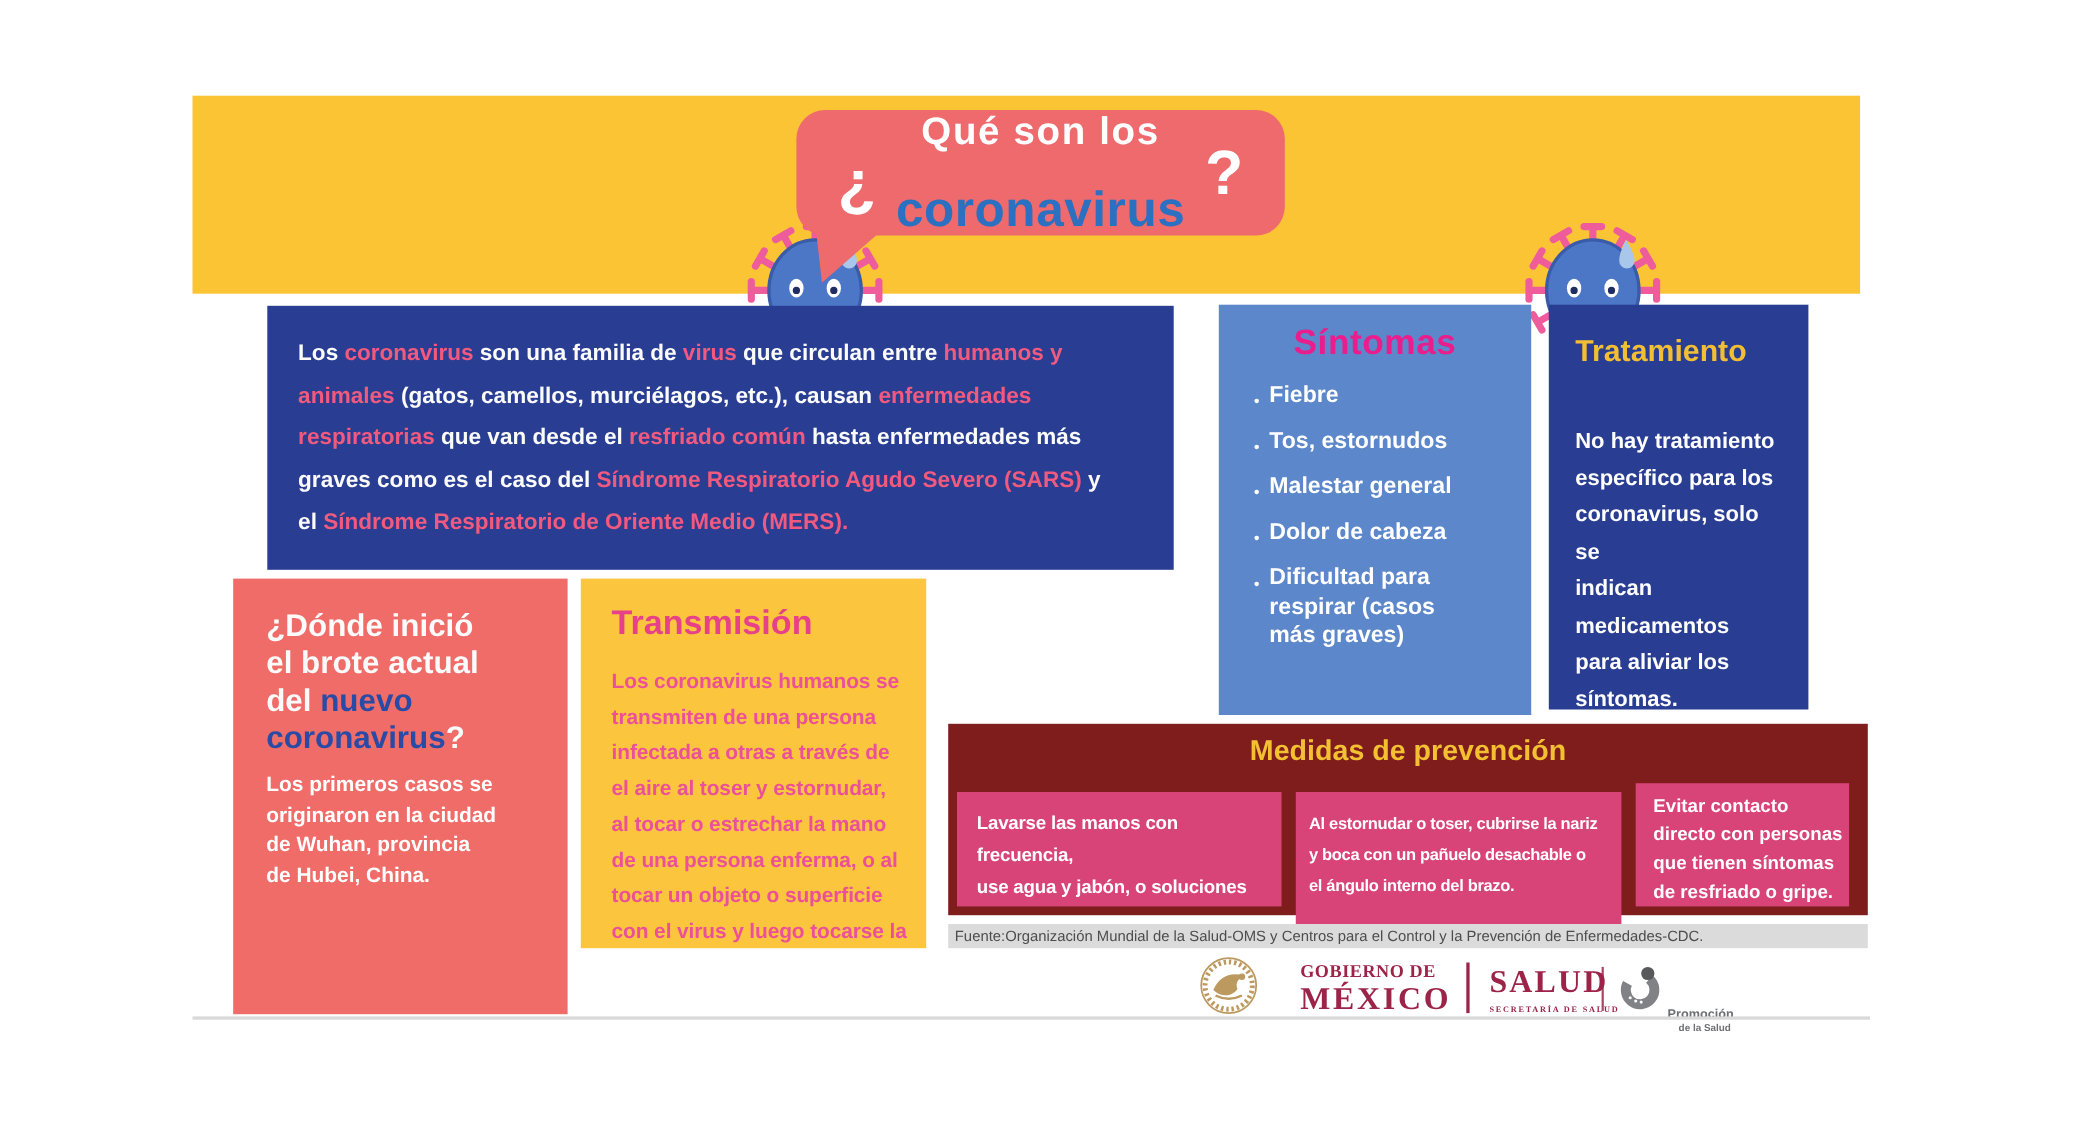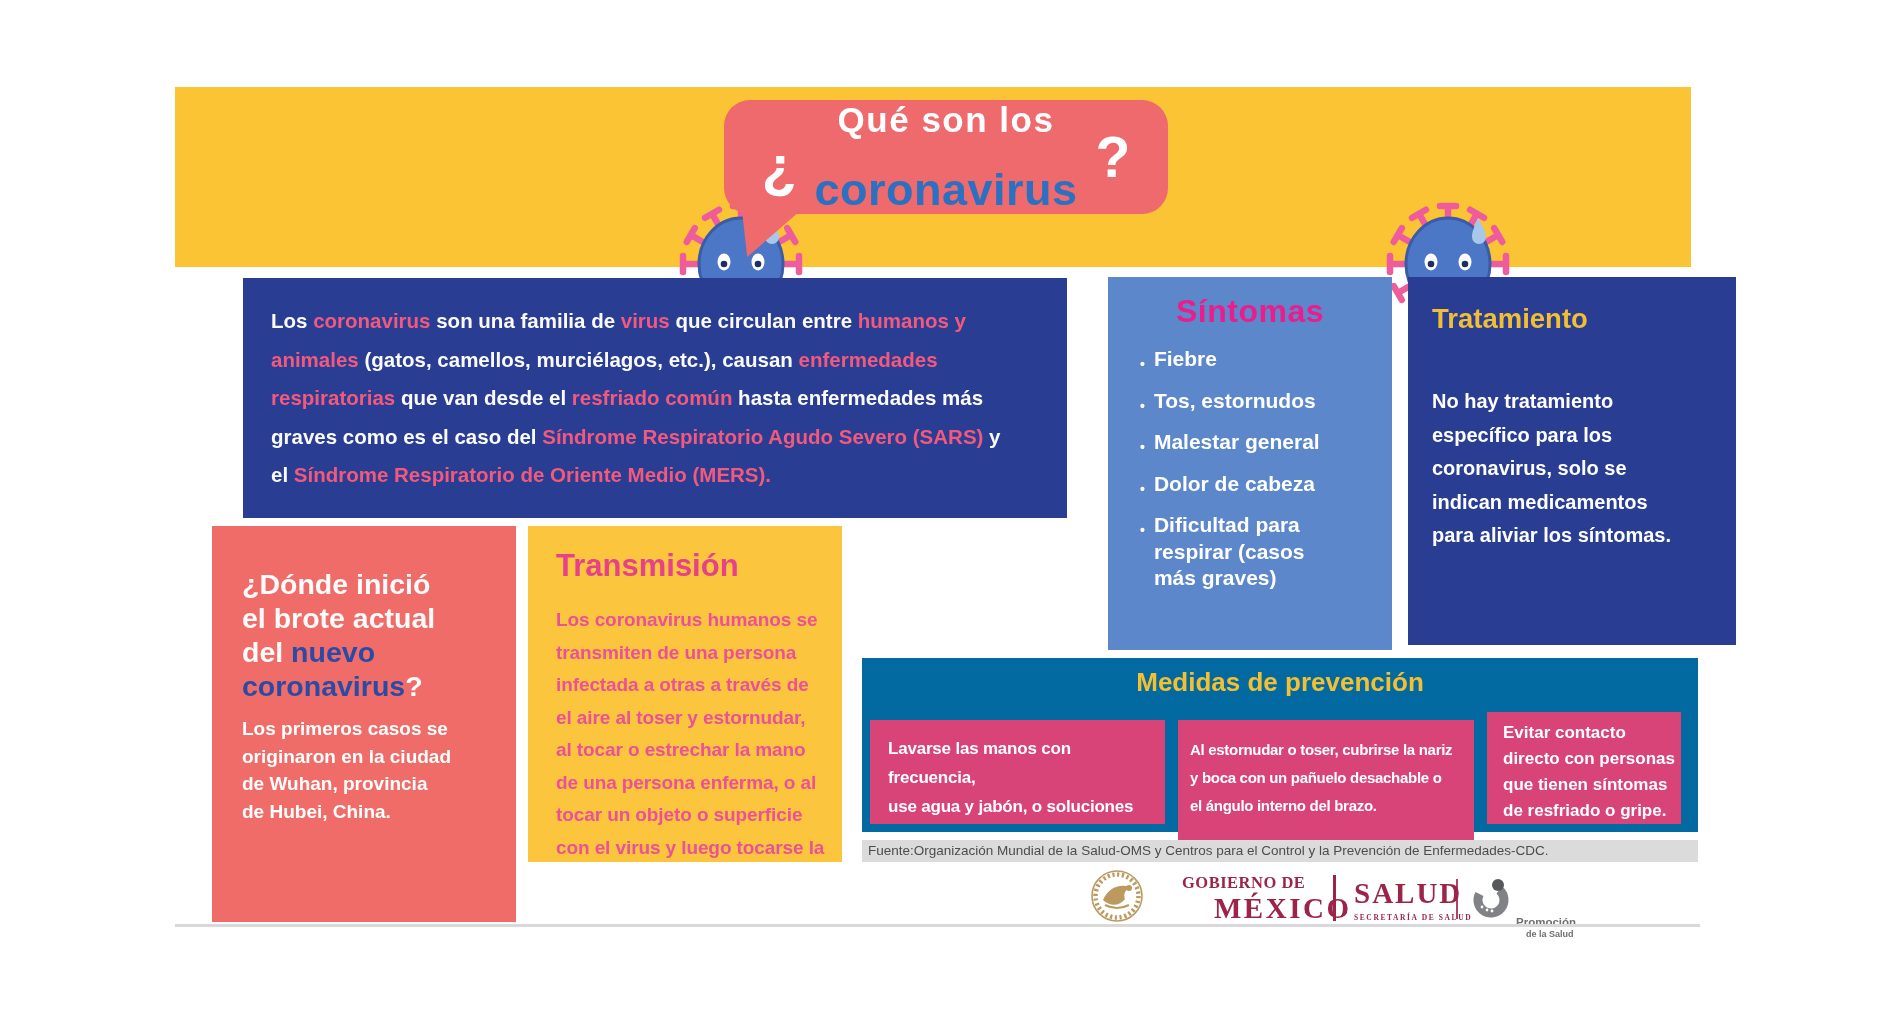--- a/index.html
+++ b/index.html
@@ -32,63 +32,63 @@
   
   #sintomas-card{left:1108px;top:277px;width:284px;height:373px;background:#5C87CA;
                  box-sizing:border-box;overflow:hidden;}
   #sintomas-title{text-align:center;margin-top:16px;font-size:32px;font-weight:800;color:#EB1D8D;letter-spacing:.5px;}
   #sintomas-list{margin:16px 14px 0 32px;}
   .sym-item{display:flex;gap:9px;color:#fff;font-size:21px;font-weight:600;line-height:26.5px;
             margin-bottom:15px;white-space:pre-line;}
   .sym-bullet{font-size:14px;transform:translateY(5px);}
 
   
-  #tratamiento-card{left:1408px;top:277px;width:328px;height:368px;background:#293E92;
+  #tratamiento-card{left:1408px;top:277px;width:236px;height:368px;background:#293E92;
                     padding:26px 24px 0 24px;box-sizing:border-box;overflow:hidden;}
   #tratamiento-title{font-size:27.5px;font-weight:800;color:#F2BE33;}
   #tratamiento-body{margin-top:50px;color:#fff;font-size:20px;font-weight:600;line-height:33.5px;white-space:pre-line;}
 
   
   #brote-card{left:212px;top:526px;width:304px;height:396px;background:#EF6C68;
               padding:26px 16px 0 30px;box-sizing:border-box;overflow:hidden;}
-  #brote-title{font-size:28.5px;font-weight:800;line-height:34px;white-space:pre-line;color:#fff;margin-top:15px;}
+  #brote-title{font-size:28.5px;font-weight:800;line-height:34px;white-space:pre-line;color:#fff;}
   #brote-title .seg-b{color:#2A4BA5;}
   #brote-para1{margin-top:12px;color:#fff;font-size:19px;font-weight:600;line-height:27.5px;white-space:pre-line;}
   #brote-para2{margin-top:10px;color:#fff;font-size:19px;font-weight:700;line-height:27.5px;white-space:pre-line;}
   #brote-para2 .seg-y{font-weight:800;letter-spacing:.5px;}
 
   
   #transmision-card{left:528px;top:526px;width:314px;height:336px;background:#FBC63E;
                     padding:22px 12px 0 28px;box-sizing:border-box;overflow:hidden;}
   #transmision-title{font-size:31px;font-weight:800;color:#E7418A;}
   #transmision-body{margin-top:20px;color:#EC5099;font-size:19px;font-weight:600;line-height:32.5px;
                     letter-spacing:-.1px;white-space:pre-line;}
 
   
-  #prevencion-card{left:862px;top:658px;width:836px;height:174px;background:#0369a1;box-sizing:border-box;}
+  #prevencion-card{left:862px;top:658px;width:836px;height:174px;background:#7f1d1d;box-sizing:border-box;}
   #prevencion-title{text-align:center;margin-top:9px;font-size:26px;font-weight:800;color:#F3C032;}
   .prev-box{position:absolute;background:#D84478;color:#fff;box-sizing:border-box;white-space:pre-line;overflow:hidden;}
   #prev-box-1{left:8px;top:62px;width:295px;height:104px;padding:14px 12px 0 18px;
               font-size:17px;font-weight:600;line-height:29px;letter-spacing:-.2px;}
   #prev-box-2{left:316px;top:62px;width:296px;height:128px;padding:16px 8px 0 12px;
               font-size:15px;font-weight:600;line-height:28px;letter-spacing:-.3px;}
   #prev-box-3{left:625px;top:54px;width:194px;height:112px;padding:8px 6px 0 16px;
               font-size:17px;font-weight:700;line-height:26px;}
 
   
   #fuente-bar{left:862px;top:840px;width:836px;height:22px;background:#DBDBDB;
               font-size:13.5px;color:#4D4D4D;line-height:22px;padding-left:6px;box-sizing:border-box;
               white-space:nowrap;overflow:hidden;}
 
   
   .serif{font-family:"Liberation Serif",serif;}
   #eagle-emblem{left:1090px;top:869px;width:54px;height:54px;}
   #gobierno-block{left:1182px;top:873px;color:#9D2449;}
   #gobierno-line1{font-size:16.5px;font-weight:700;letter-spacing:.5px;}
-  #gobierno-line2{font-size:29px;font-weight:700;letter-spacing:2.5px;margin-top:-1px;margin-left:32px;}
+  #gobierno-line2{font-size:29px;font-weight:700;letter-spacing:2.5px;margin-top:-1px;}
   #sep1{left:1333px;top:875px;width:3px;height:46px;background:#9D2449;}
   #salud-block{left:1354px;top:877px;color:#9D2449;}
   #salud-name{font-size:29px;font-weight:700;letter-spacing:2px;}
   #salud-sub{font-size:7.5px;font-weight:700;letter-spacing:1.6px;margin-top:3px;}
   #sep2{left:1456px;top:879px;width:2px;height:40px;background:#9D2449;opacity:.85;}
   #promo-icon{left:1470px;top:877px;width:42px;height:42px;}
   #promo-text{left:1516px;top:916px;color:#6E6F72;}
   #promo-line1{font-size:11.5px;font-weight:700;}
   #promo-line2{font-size:9px;font-weight:700;margin-top:1px;padding-left:10px;}
 

